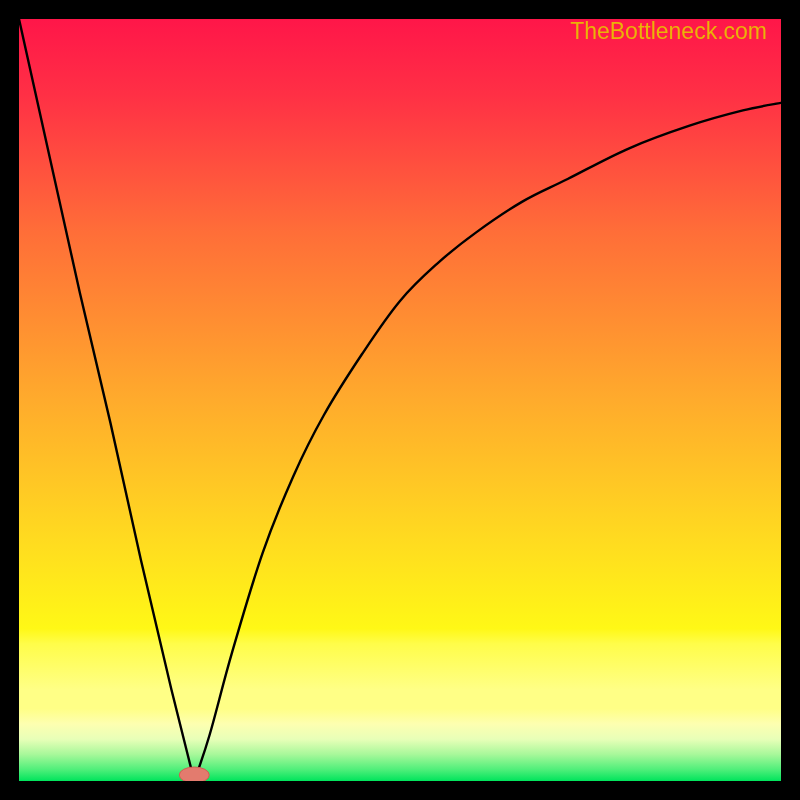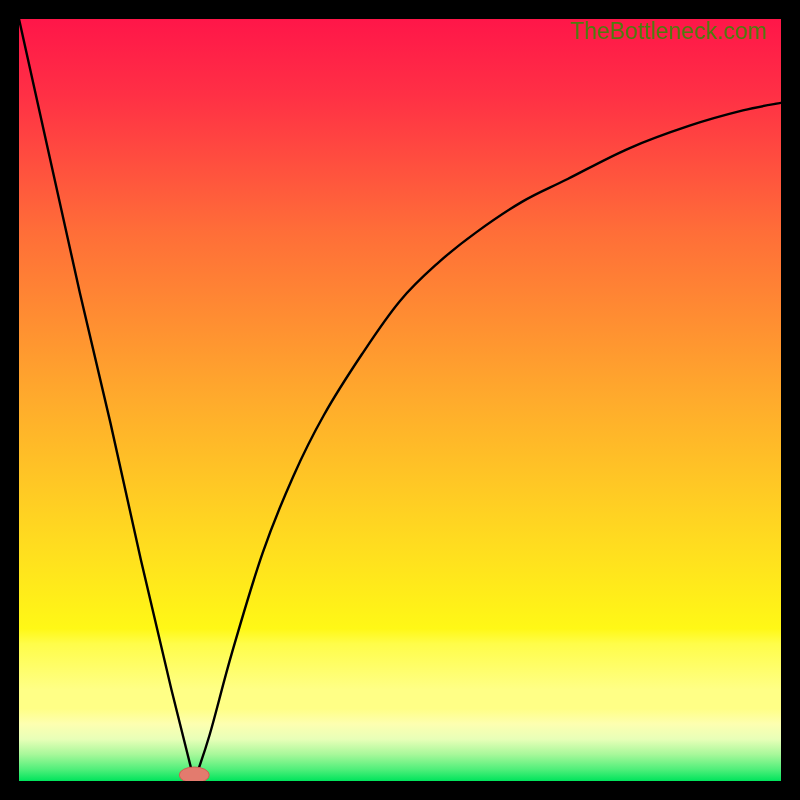--- a/index.html
+++ b/index.html
@@ -23,21 +23,21 @@
     position: absolute;
     left: 0;
     top: 0;
     width: 762px;
     height: 762px;
   }
   .watermark {
     position: absolute;
     top: -1px;
     right: 14px;
-    color: #4d7c0f;
+    color: #eab308;
     font-size: 23px;
     font-weight: 400;
     letter-spacing: 0px;
     user-select: none;
   }
   svg {
     display: block;
   }
 </style>
 </head>

